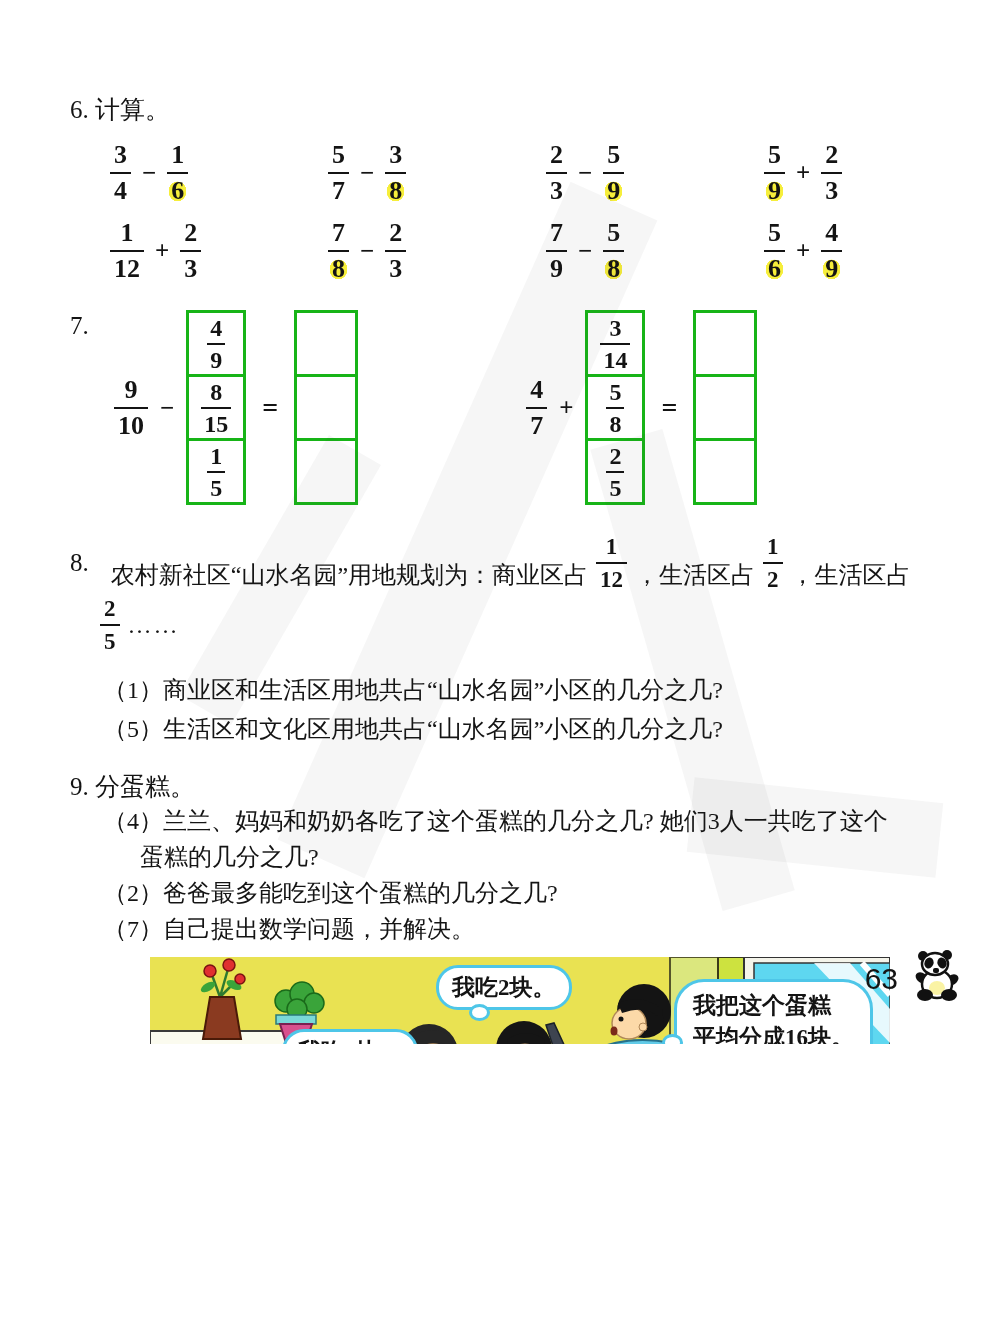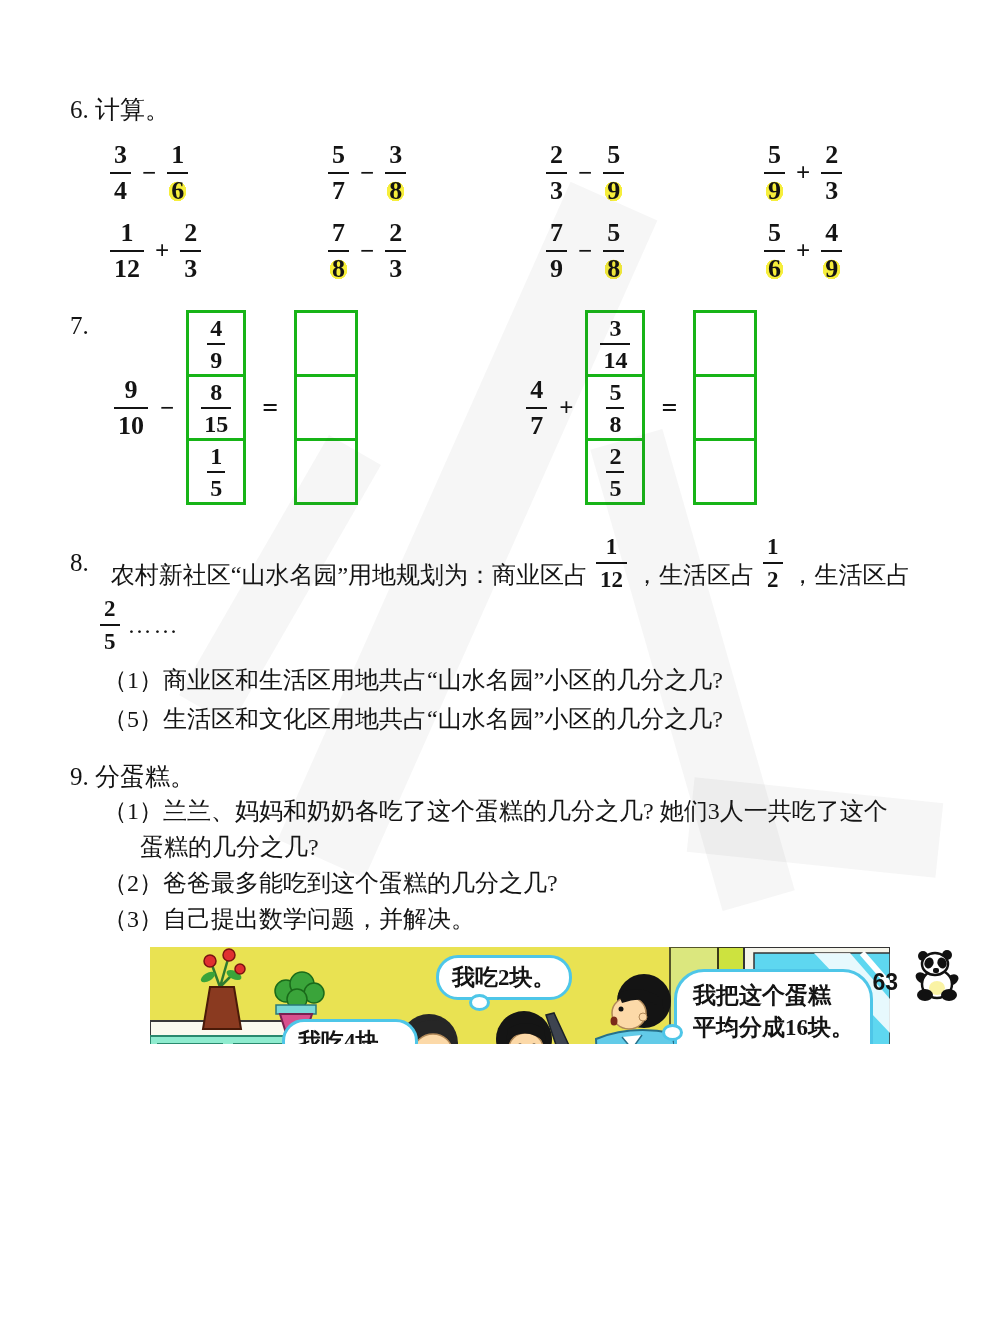--- a/index.html
+++ b/index.html
@@ -47,21 +47,21 @@
   .p7 .op { margin:0 12px; }
 
   
   .p8 { margin:30px 0 0 70px; font-size:24px; }
   .p8-line1 { display:flex; align-items:center; white-space:nowrap; }
   .p8-line1 .qhead { margin-right:6px; }
   .p8-line1 .frac { margin:0 8px; }
   .p8-line1 .fn, .p8-line1 .fd, .p8-line2 .fn, .p8-line2 .fd { font-size:23px; }
   .p8-line2 { display:flex; align-items:center; margin:6px 0 0 30px; }
   .tail { margin-left:8px; letter-spacing:2px; }
-  .p8-items { margin:8px 0 0 33px; }
+  .p8-items { margin:18px 0 0 33px; }
   .p8-items div { line-height:39px; }
 
   .p9 { margin:22px 0 0 70px; font-size:24px; }
   .p9-items { margin-left:33px; }
   .p9l { line-height:36px; }
   .p9l.cont { margin-left:37px; }
 
   
   .illus { position:relative; width:740px; height:322px; margin:10px 0 7px 150px; z-index:1; }
   .illus svg { position:absolute; left:0; top:0; }
@@ -73,21 +73,21 @@
   .b2 { left:286px; top:8px; }   .b2::after { bottom:-14px; left:30px; }
   .b4 { left:132px; top:72px; }  .b4::after { right:-15px; top:24px; }
   .b6 { left:26px;  top:136px; } .b6::after { right:-15px; top:18px; }
   .b16 { left:524px; top:22px; white-space:pre-line; line-height:1.4; border-radius:30px; padding:8px 16px; }
   .b16::after { left:-15px; top:52px; }
   .girl-name { position:absolute; left:168px; top:228px; z-index:3; font-size:15px; font-weight:bold;
                color:#222; transform:rotate(-5deg); letter-spacing:2px; }
 
   
   .footer { position:absolute; right:40px; bottom:42px; display:flex; align-items:flex-end; gap:14px; z-index:2; }
-  .pagenum { font-family:"Liberation Sans","DejaVu Sans",sans-serif; font-weight:bold; font-size:23px; padding-bottom:6px; }
+  .pagenum { font-family:"Liberation Sans","DejaVu Sans",sans-serif; font-weight:normal; font-size:30px; padding-bottom:6px; }
 </style>
 </head>
 <body>
 
 <div class="page">
 
   <div class="wm wm1"></div>
   <div class="wm wm2"></div>
   <div class="wm wm3"></div>
   <div class="wm wm4"></div>
@@ -294,24 +294,24 @@
         <div>（5）生活区和文化区用地共占“山水名园”小区的几分之几?</div>
       </div>
   </div>
 
   <div class="sect p9">
     <div class="qhead">
       <span class="qlabel">9.</span>
       <span>分蛋糕。</span>
     </div>
     <div class="p9-items">
-        <div class="p9l">（1）兰兰、妈妈和奶奶各吃了这个蛋糕的几分之几? 她们3人一共吃了这个</div>
+        <div class="p9l">（4）兰兰、妈妈和奶奶各吃了这个蛋糕的几分之几? 她们3人一共吃了这个</div>
         <div class="p9l cont">蛋糕的几分之几?</div>
         <div class="p9l">（2）爸爸最多能吃到这个蛋糕的几分之几?</div>
-        <div class="p9l">（3）自己提出数学问题，并解决。</div>
+        <div class="p9l">（7）自己提出数学问题，并解决。</div>
       </div>
   </div>
 
   <div class="illus">
     <svg width="740" height="322" viewBox="0 0 740 322">
 
       <rect x="0" y="0" width="740" height="322" fill="#e9e252"></rect>
       <rect x="0" y="168" width="740" height="154" fill="#e7e05a"></rect>
       <g>
         <rect x="330" y="122" width="410" height="34" fill="#dbe77e" stroke="#8a8a3a" stroke-width="1.5"></rect>

